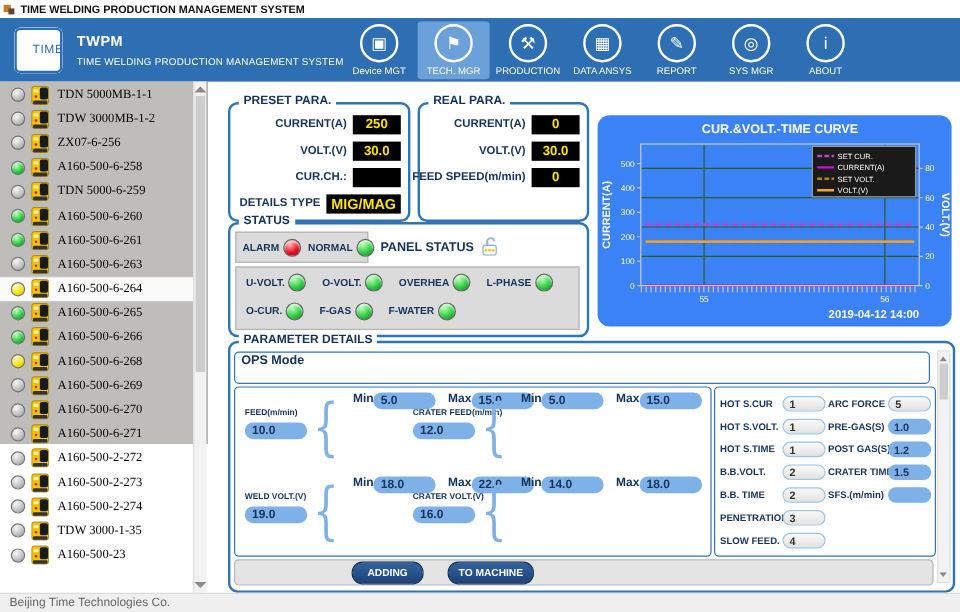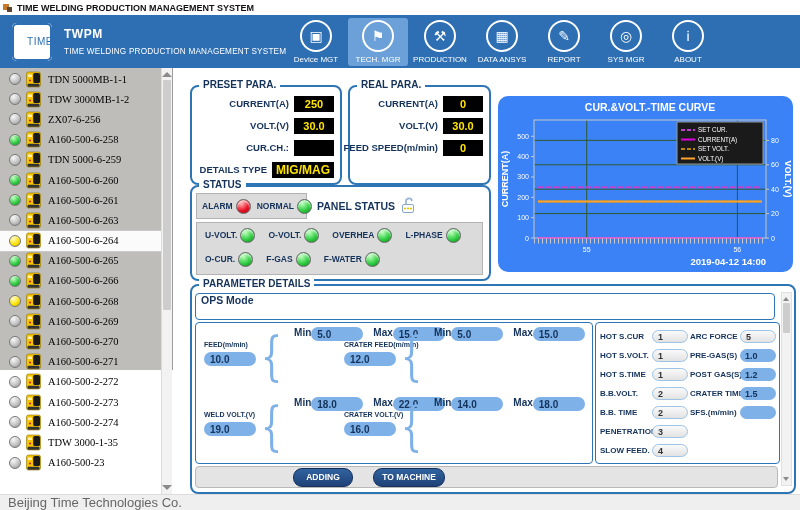--- a/index.html
+++ b/index.html
@@ -109,21 +109,21 @@
   .btn{background:linear-gradient(#31639f,#1F4178);color:#fff;font-weight:bold;font-size:8.5px;
        border-radius:9px;height:17px;display:flex;align-items:center;justify-content:center;
        border:1px solid #16305C;cursor:pointer;}
   #param-scroll{right:2px;top:6px;width:9px;height:192px;border:1px solid #e0e0e0;}
   
   #chart{position:absolute;left:498px;top:96px;width:295px;height:176px;background:#3b82f6;border-radius:10px;}
   #chartsvg{position:absolute;left:0;top:0;}
   
   #statusbar{position:absolute;left:0;top:494px;width:800px;height:16px;background:#EFEFEF;
              border-top:1px solid #dcdcdc;display:flex;align-items:center;padding-left:8px;
-             box-sizing:border-box;font-size:13px;color:#666;}
+             box-sizing:border-box;font-size:10px;color:#666;}
 </style>
 </head>
 <body>
 
 <div id="titlebar">
   <span id="app-icon">
       <i class="sq1"></i>
       <i class="sq2"></i>
     </span>
   <span>TIME WELDING PRODUCTION MANAGEMENT SYSTEM</span>

